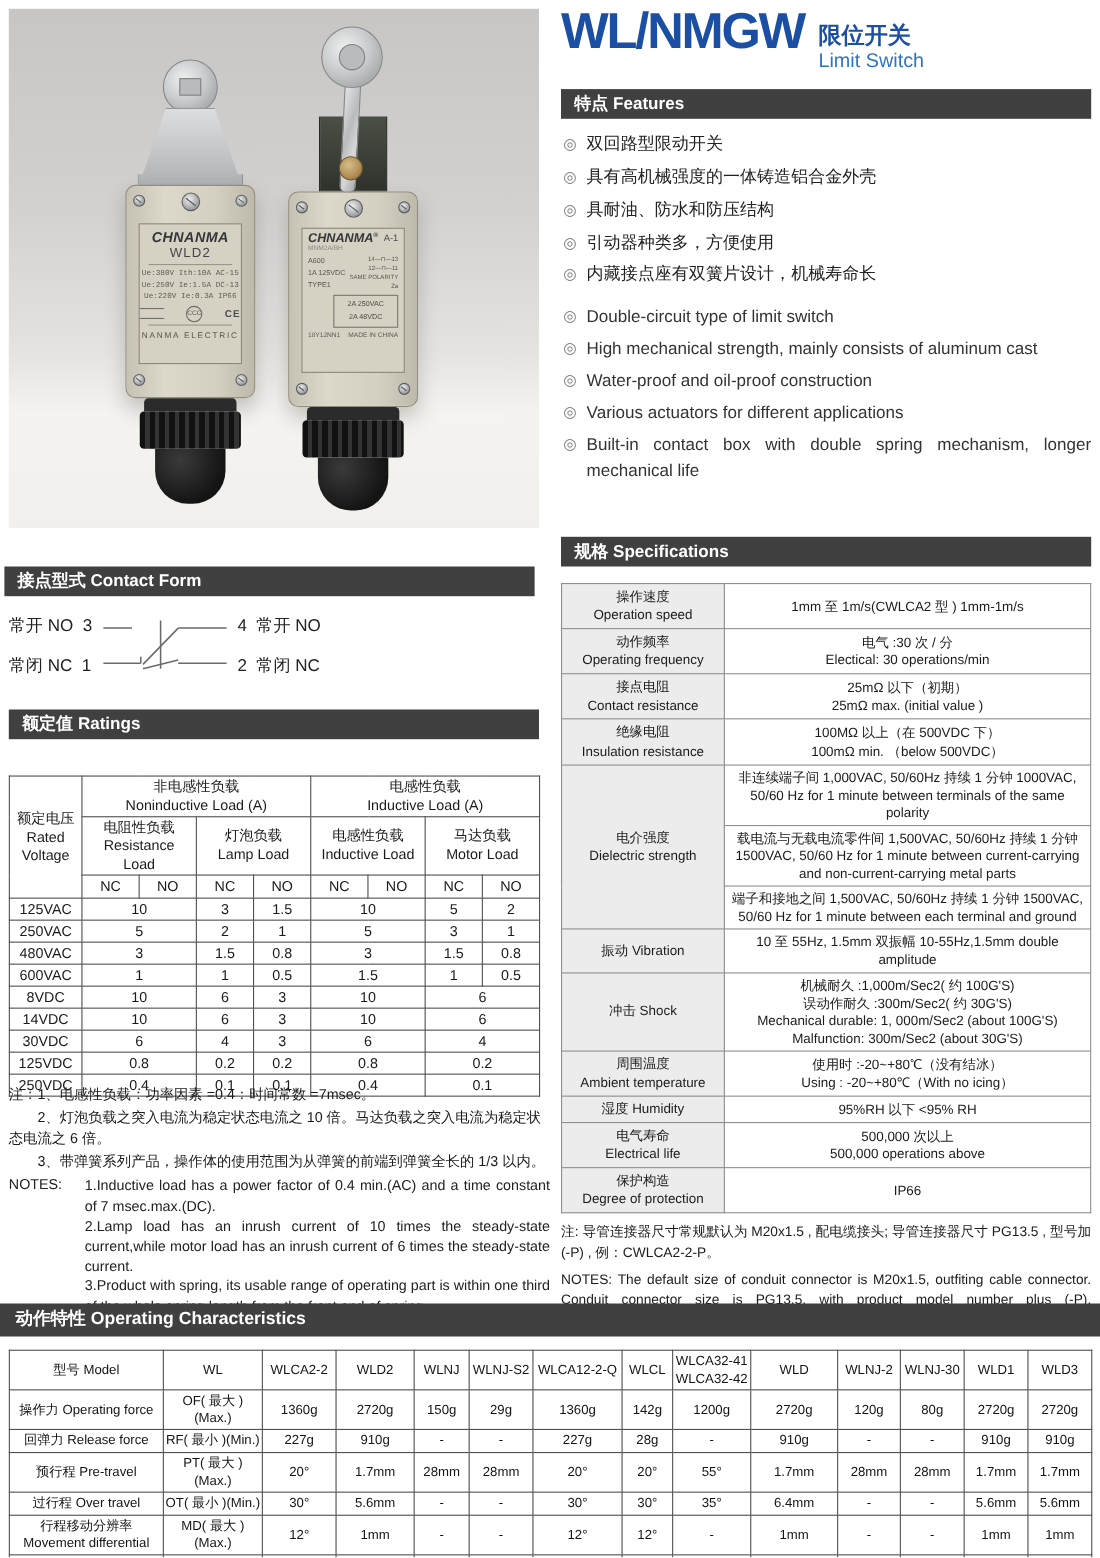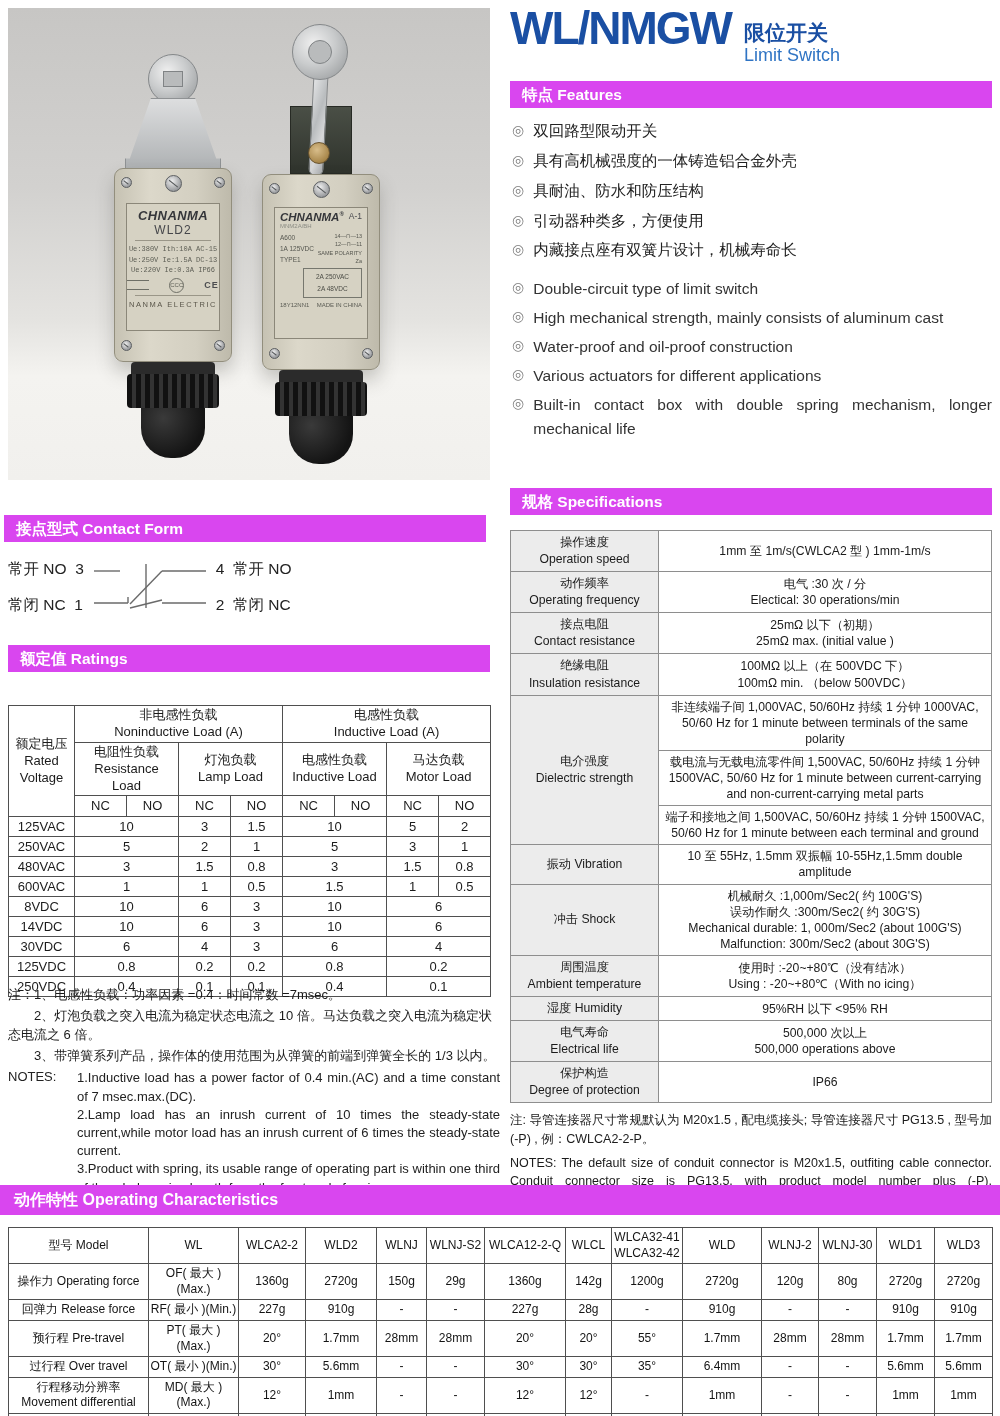--- a/index.html
+++ b/index.html
@@ -1,19 +1,19 @@
 <!DOCTYPE html>
 <html><head>
 <meta charset="utf-8">
 <style>
   html,body{margin:0;padding:0;background:#fff;font-family:"Liberation Sans",sans-serif;}
   .canvas{position:relative;width:1000px;height:1416px;background:#fff;overflow:hidden;color:#1c1c1c;}
 
   
-  .bar{background:#d946ef;color:#fff;font-weight:bold;font-size:15.5px;height:27px;line-height:27px;padding-left:12px;box-sizing:border-box;}
+  .bar{background:#404040;color:#fff;font-weight:bold;font-size:15.5px;height:27px;line-height:27px;padding-left:12px;box-sizing:border-box;}
 
   
   .right-top{position:absolute;left:510px;top:4px;width:482px;}
   .title-row{display:flex;align-items:flex-start;gap:13px;}
   .brand-title{font-size:46px;font-weight:900;color:#1a4fa3;letter-spacing:-2px;line-height:1.05;}
   .title-sub{display:flex;flex-direction:column;margin-top:17px;}
   .title-cn{font-size:21px;font-weight:bold;color:#1a4fa3;line-height:1.15;}
   .title-en{font-size:18px;color:#2f74c4;line-height:1.2;}
   .feat-bar{margin-top:14px;}
   .feat-list{list-style:none;margin:13px 0 0;padding:0 0 0 2px;}

